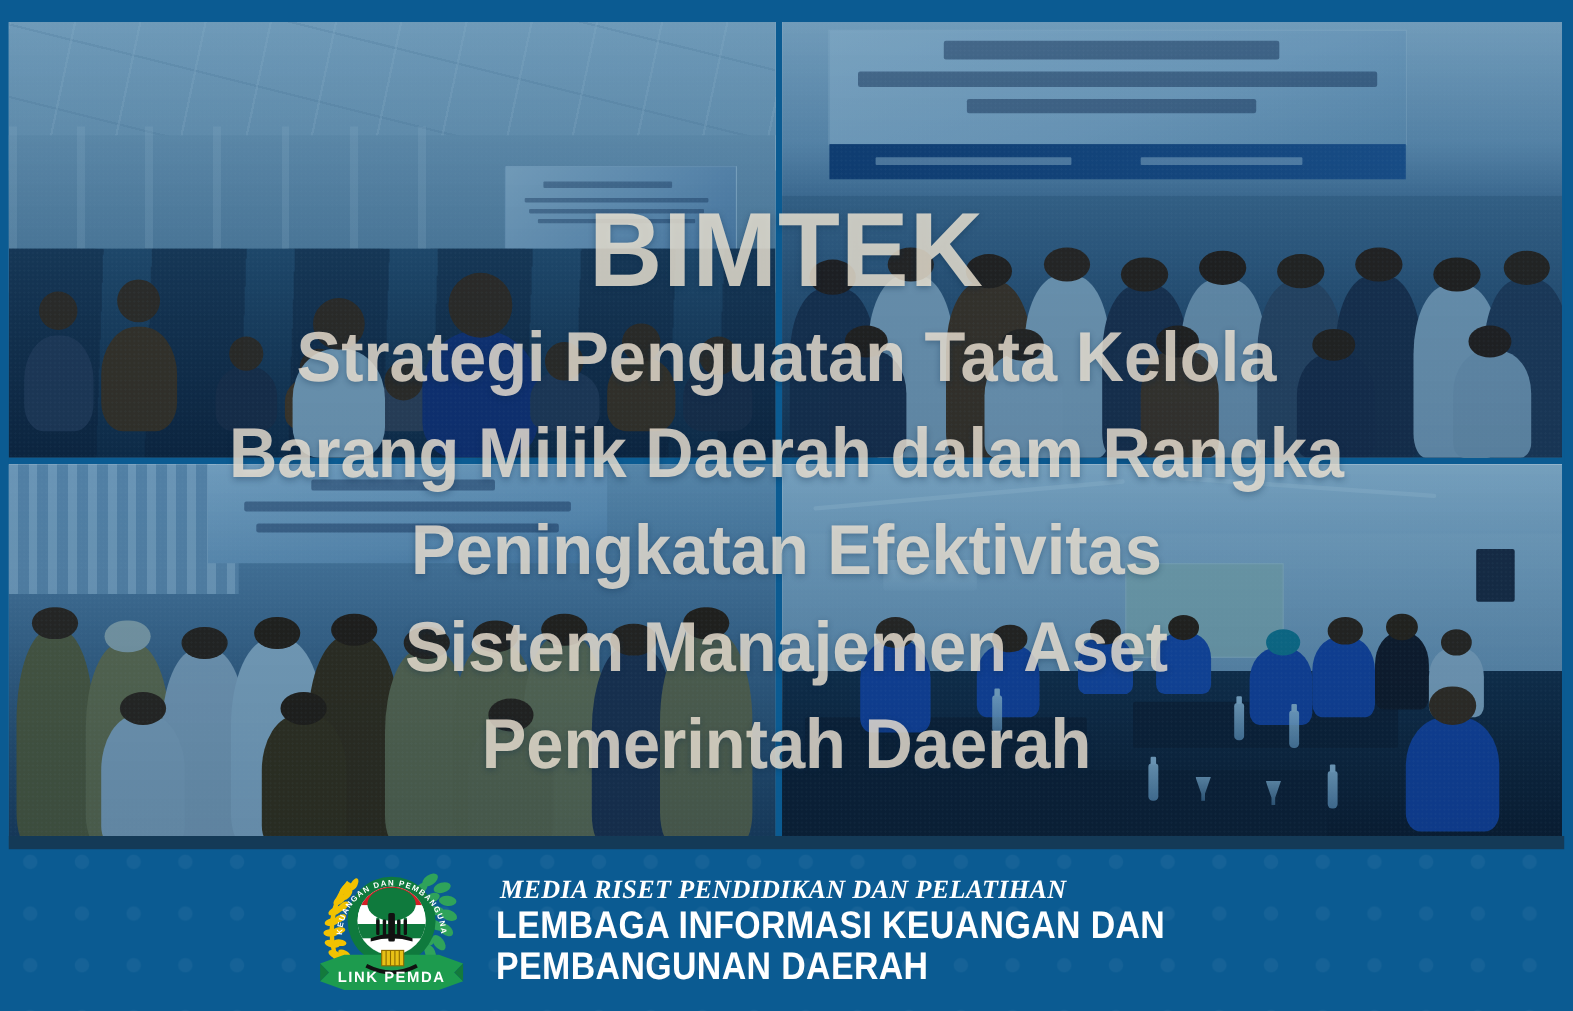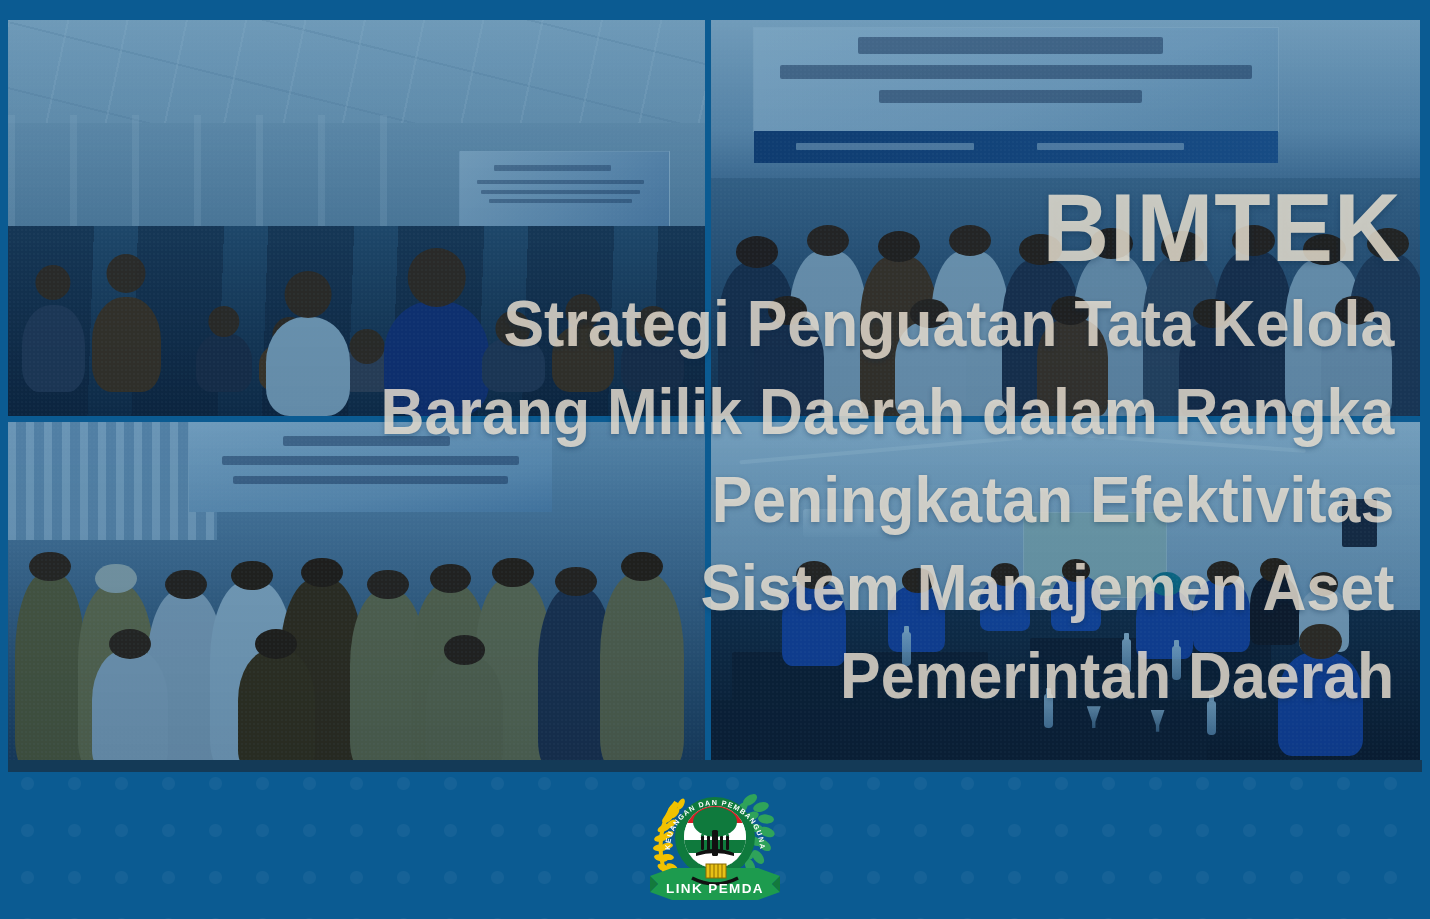--- a/index.html
+++ b/index.html
@@ -117,21 +117,21 @@
     background:linear-gradient(180deg,rgba(226,243,252,.85),rgba(150,195,222,.6));
     clip-path:polygon(0 0,100% 0,62% 70%,62% 100%,38% 100%,38% 70%);}
   .grain{position:absolute;inset:0;pointer-events:none;
     background-image:radial-gradient(circle, rgba(255,255,255,.05) 1px, rgba(0,0,0,0) 1px);
     background-size:4px 4px;}
   
   .navystrip{position:absolute;left:8px;top:760px;width:1414px;height:12px;background:#143a57;}
 
   
   .headline{
-    position:absolute;left:0;top:176px;width:1430px;text-align:right;
+    position:absolute;left:0;top:176px;width:1430px;text-align:center;
     pointer-events:none;
   }
   .hl-main{
     font-family:"Liberation Sans", sans-serif;
     font-weight:700;font-size:96px;line-height:104px;letter-spacing:1px;
     color:rgba(243,232,214,.80);
     text-shadow:0 2px 6px rgba(10,40,70,.35);
     transform:scaleX(.96);
   }
   .hl-sub{
@@ -423,14 +423,19 @@
             <line x1="68" y1="84" x2="68" y2="98"></line>
             <line x1="72" y1="84" x2="72" y2="98"></line>
             <line x1="76" y1="84" x2="76" y2="98"></line>
           </g>
           <path d="M46,98 q23,12 46,0" stroke="#111111" stroke-width="3.5" fill="none"></path>
           <text x="69" y="113" font-family="Liberation Sans, sans-serif" font-size="13.5" font-weight="bold" fill="#ffffff" text-anchor="middle" letter-spacing="1.4">LINK PEMDA</text>
         </g>
       </svg>
     </div>
 
+    <div class="ftext">
+      <div class="f-top">MEDIA RISET PENDIDIKAN DAN PELATIHAN</div>
+      <div class="f-big">LEMBAGA INFORMASI KEUANGAN DAN</div>
+      <div class="f-big">PEMBANGUNAN DAERAH</div>
+    </div>
   </div>
 </div>
 
 </body></html>

